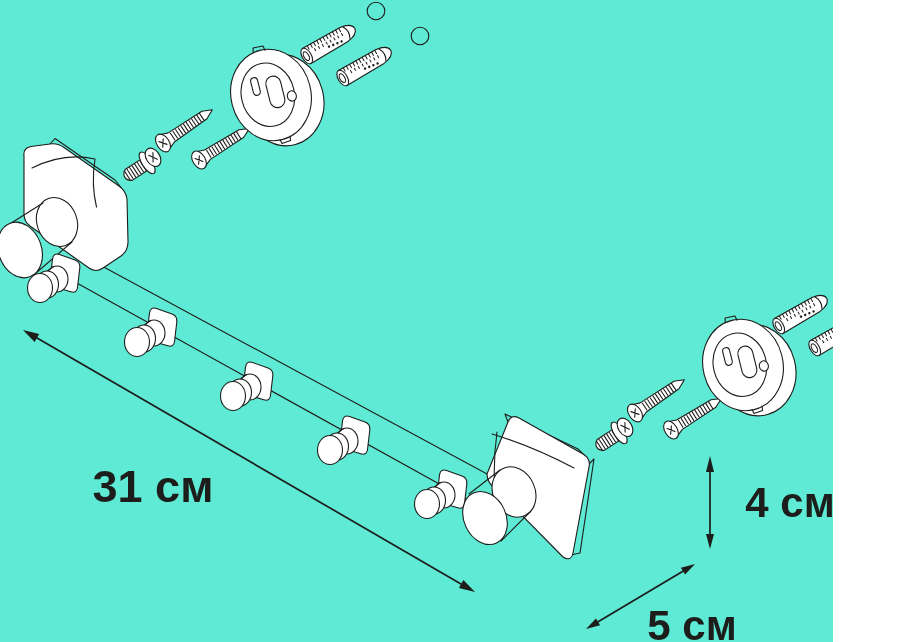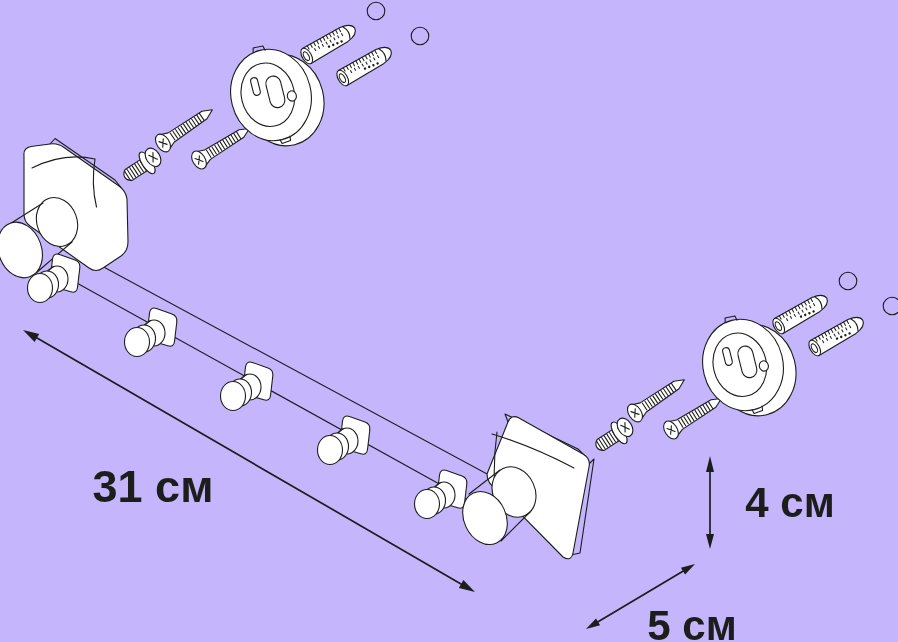--- a/index.html
+++ b/index.html
@@ -1,16 +1,16 @@
 <!DOCTYPE html>
 <html><head>
 <meta charset="utf-8">
 <style>
   html,body{margin:0;padding:0;background:#ffffff;}
-  .stage{position:relative;width:898px;height:642px;background:#c4b5fd;overflow:hidden;}
+  .stage{position:relative;width:833px;height:642px;background:#5eead4;overflow:hidden;}
   svg{display:block;}
   .ln{stroke:#1d1d1b;stroke-width:1.1;fill:none;stroke-linecap:round;stroke-linejoin:round;}
   .wh{fill:#ffffff;}
   .thr{stroke:#1d1d1b;fill:none;stroke-linecap:butt;}
   .dk{fill:#1d1d1b;stroke:none;}
   .dimline{stroke:#1d1d1b;stroke-width:1.7;fill:none;stroke-linecap:round;}
   text.dim{font-family:"Liberation Sans","DejaVu Sans",sans-serif;font-weight:bold;fill:#1d1d1b;}
   .dim-l{font-size:45px;}
   .dim-s{font-size:42px;}
 </style>

